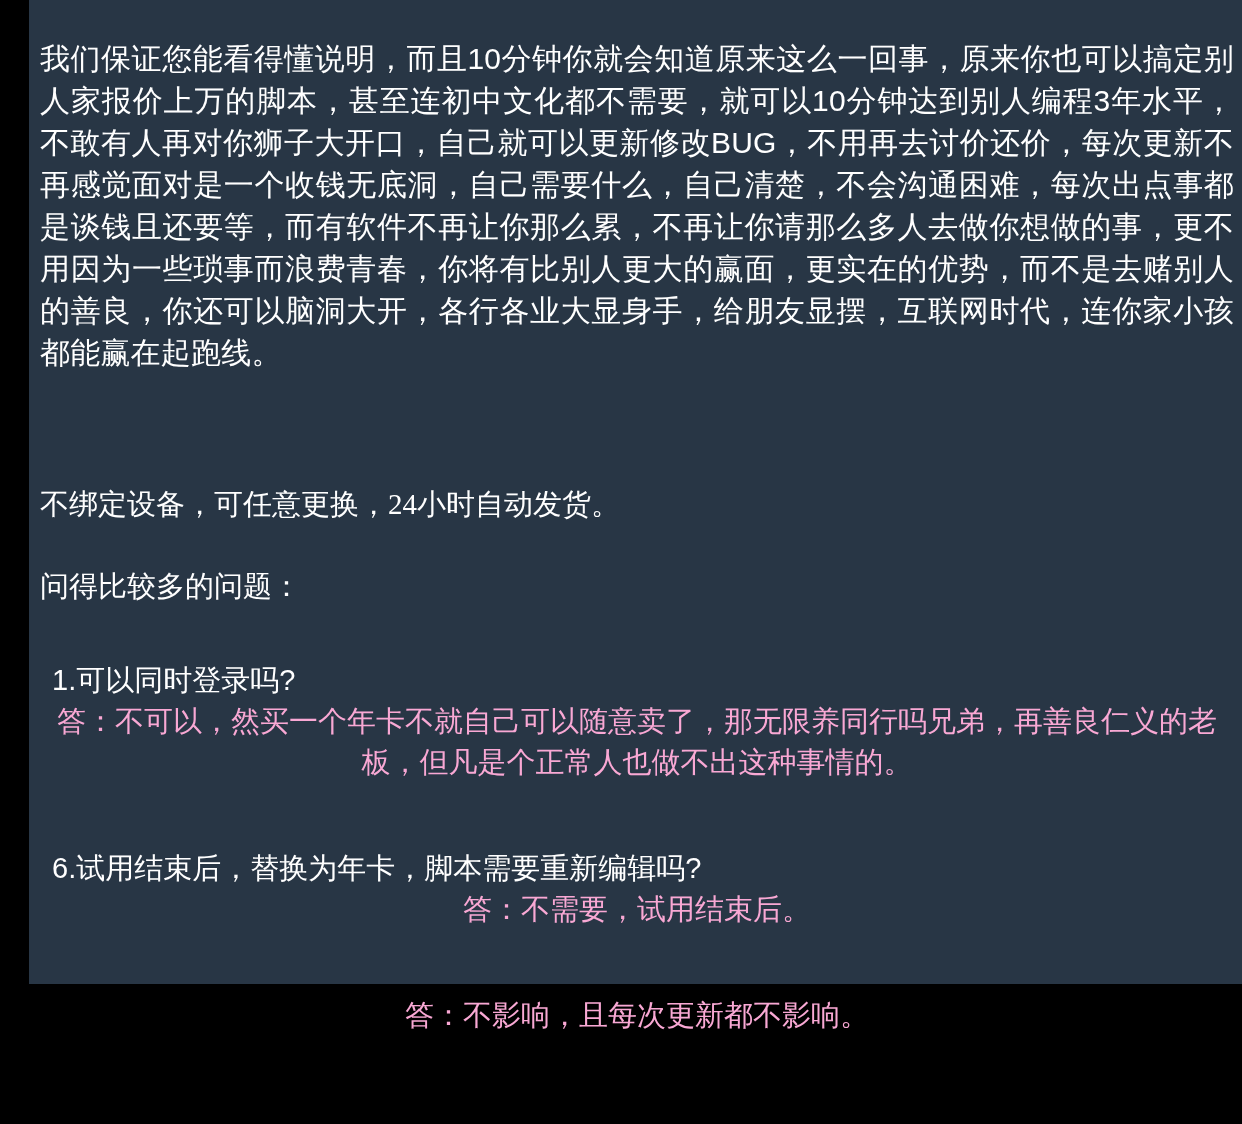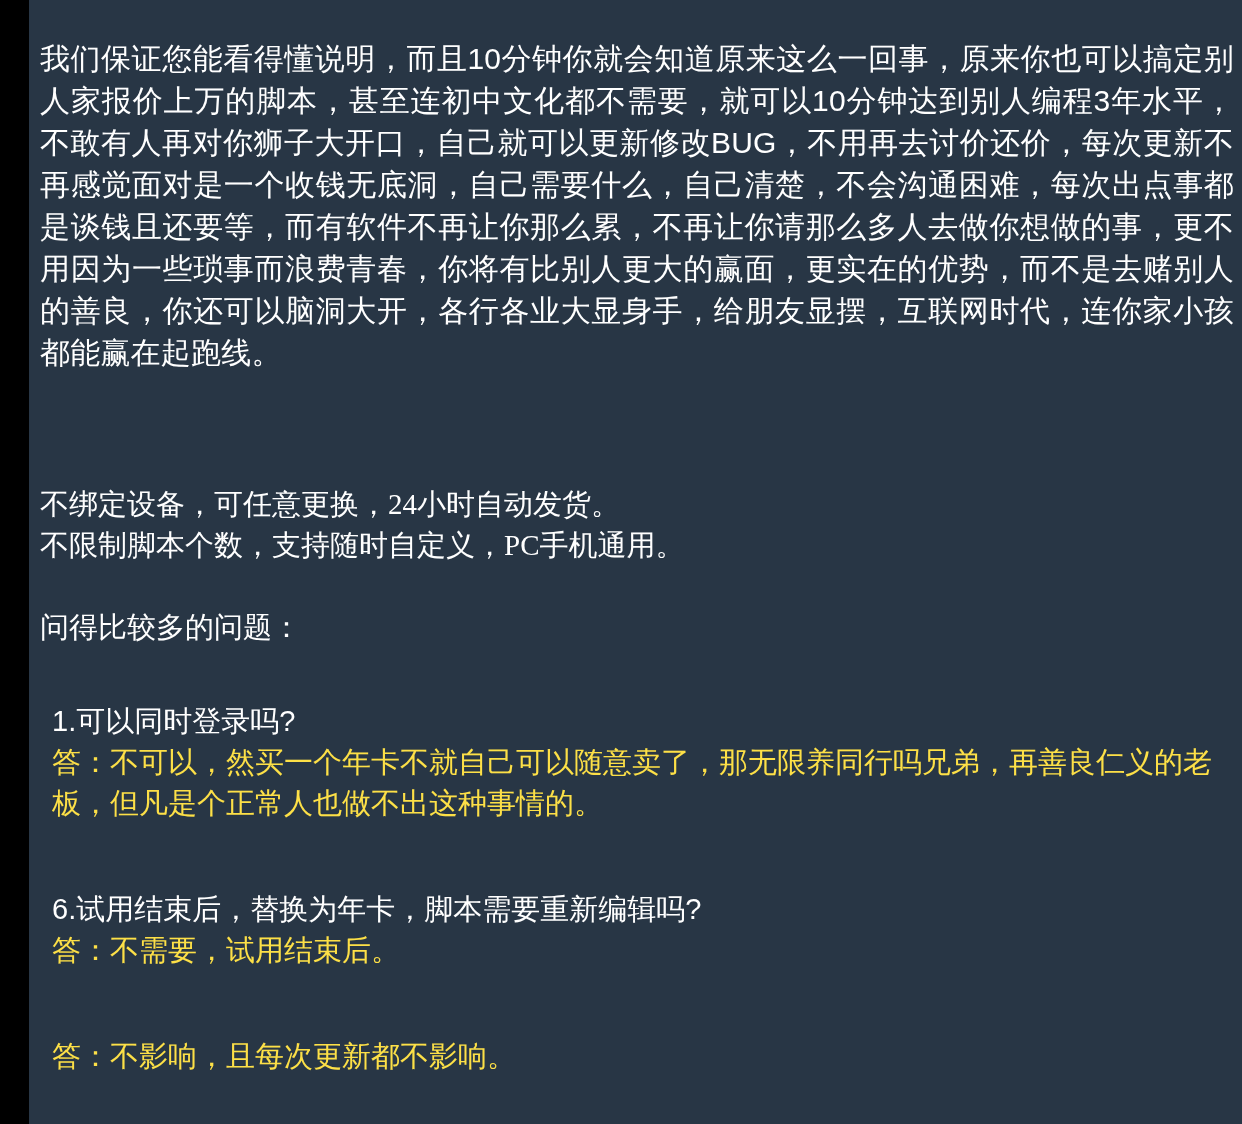--- a/index.html
+++ b/index.html
@@ -11,21 +11,21 @@
     width: 1242px;
     height: 1124px;
     overflow: hidden;
     font-family: "Liberation Sans", "DejaVu Sans", sans-serif;
   }
   .page {
     position: absolute;
     left: 29px;
     top: 0;
     width: 1213px;
-    height: 1124px;
+    height: 984px;
     background: #283645;
     box-sizing: border-box;
     padding: 38px 0 0 0;
   }
   .content {
     padding-left: 11px;
     padding-right: 8px;
     color: #ffffff;
   }
   .para {
@@ -58,36 +58,36 @@
   .q {
     font-size: 29px;
     line-height: 41px;
     color: #ffffff;
     margin: 0;
     white-space: nowrap;
   }
   .a {
     font-size: 29px;
     line-height: 41px;
-    color: #fde047;
+    color: #f9a8d4;
     margin: 0;
+    text-align: center;
   }
 </style>
 </head>
 <body>
 
 <div class="page">
   <div class="content">
 
     <p class="para">我们保证您能看得懂说明，而且10分钟你就会知道原来这么一回事，原来你也可以搞定别人家报价上万的脚本，甚至连初中文化都不需要，就可以10分钟达到别人编程3年水平，不敢有人再对你狮子大开口，自己就可以更新修改BUG，不用再去讨价还价，每次更新不再感觉面对是一个收钱无底洞，自己需要什么，自己清楚，不会沟通困难，每次出点事都是谈钱且还要等，而有软件不再让你那么累，不再让你请那么多人去做你想做的事，更不用因为一些琐事而浪费青春，你将有比别人更大的赢面，更实在的优势，而不是去赌别人的善良，你还可以脑洞大开，各行各业大显身手，给朋友显摆，互联网时代，连你家小孩都能赢在起跑线。</p>
 
     <div class="gap-big"></div>
 
     <p class="line">不绑定设备，可任意更换，24小时自动发货。</p>
-    <p class="line">不限制脚本个数，支持随时自定义，PC手机通用。</p>
 
     <div class="blank"></div>
 
     <p class="line">问得比较多的问题：</p>
 
     <div class="blank"></div>
 
     <div class="qa-block">
       <p class="q">1.可以同时登录吗?</p>
       <p class="a">答：不可以，然买一个年卡不就自己可以随意卖了，那无限养同行吗兄弟，再善良仁义的老板，但凡是个正常人也做不出这种事情的。</p>

